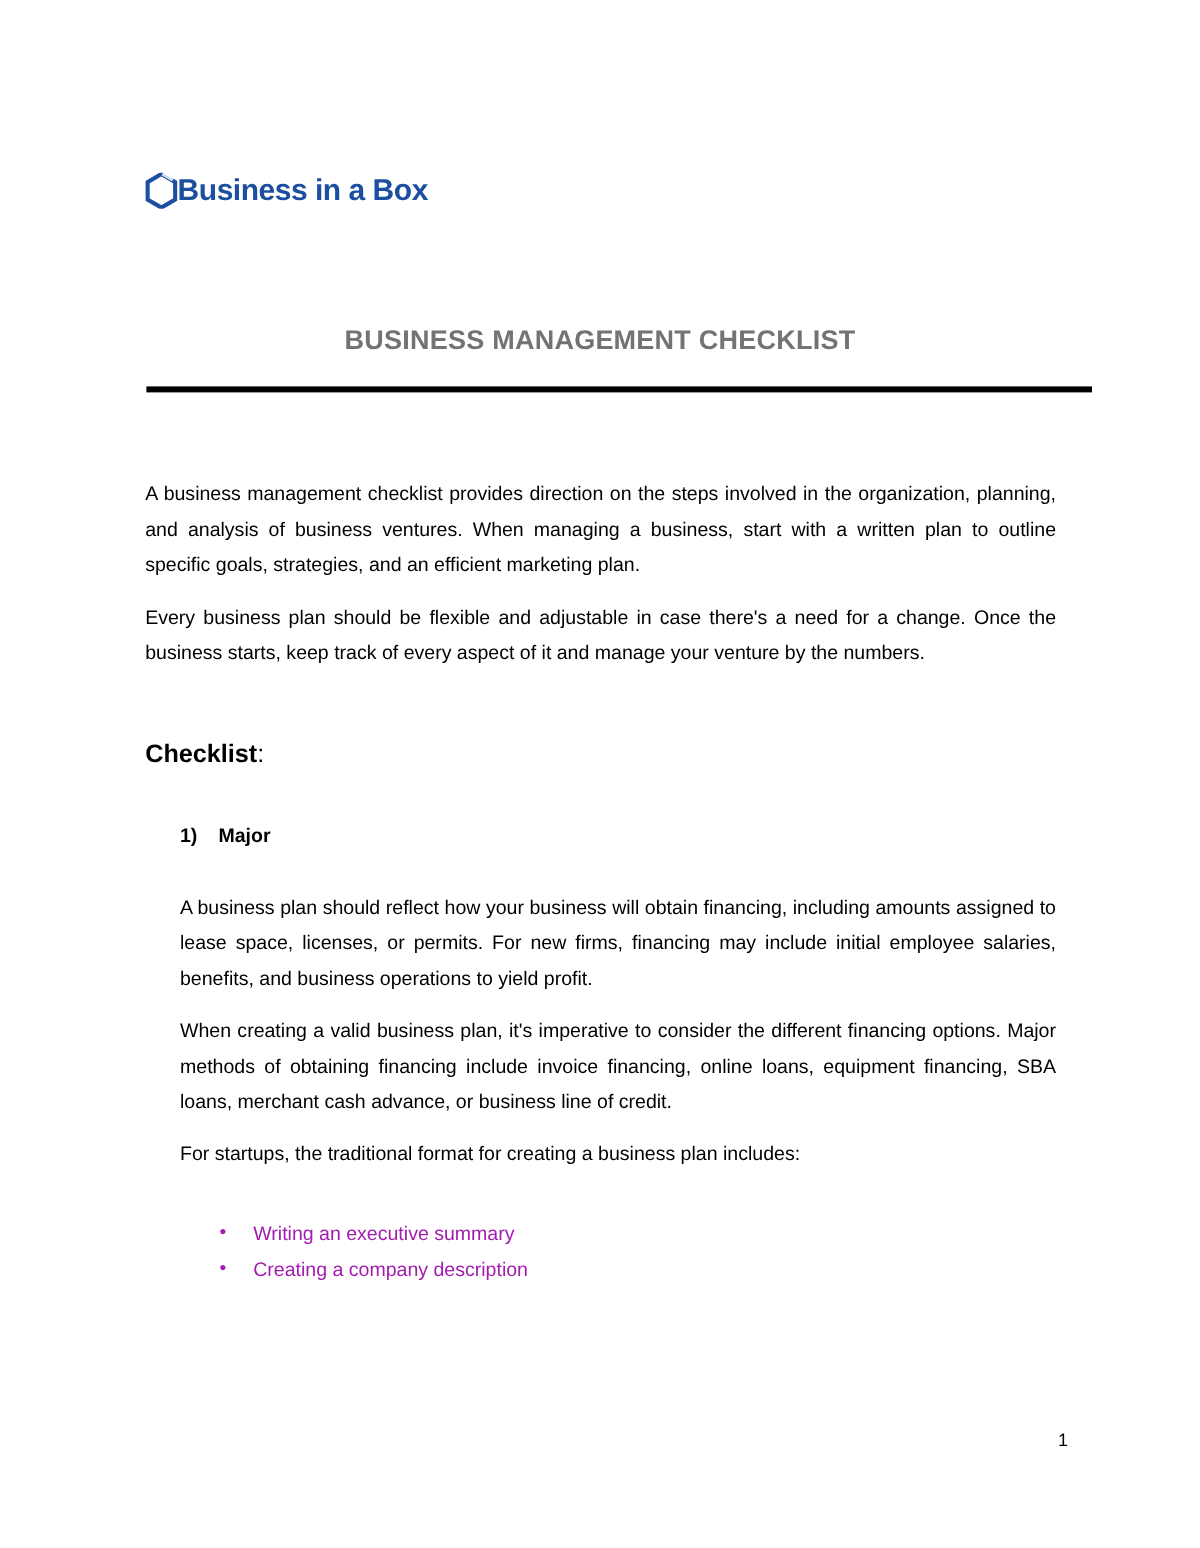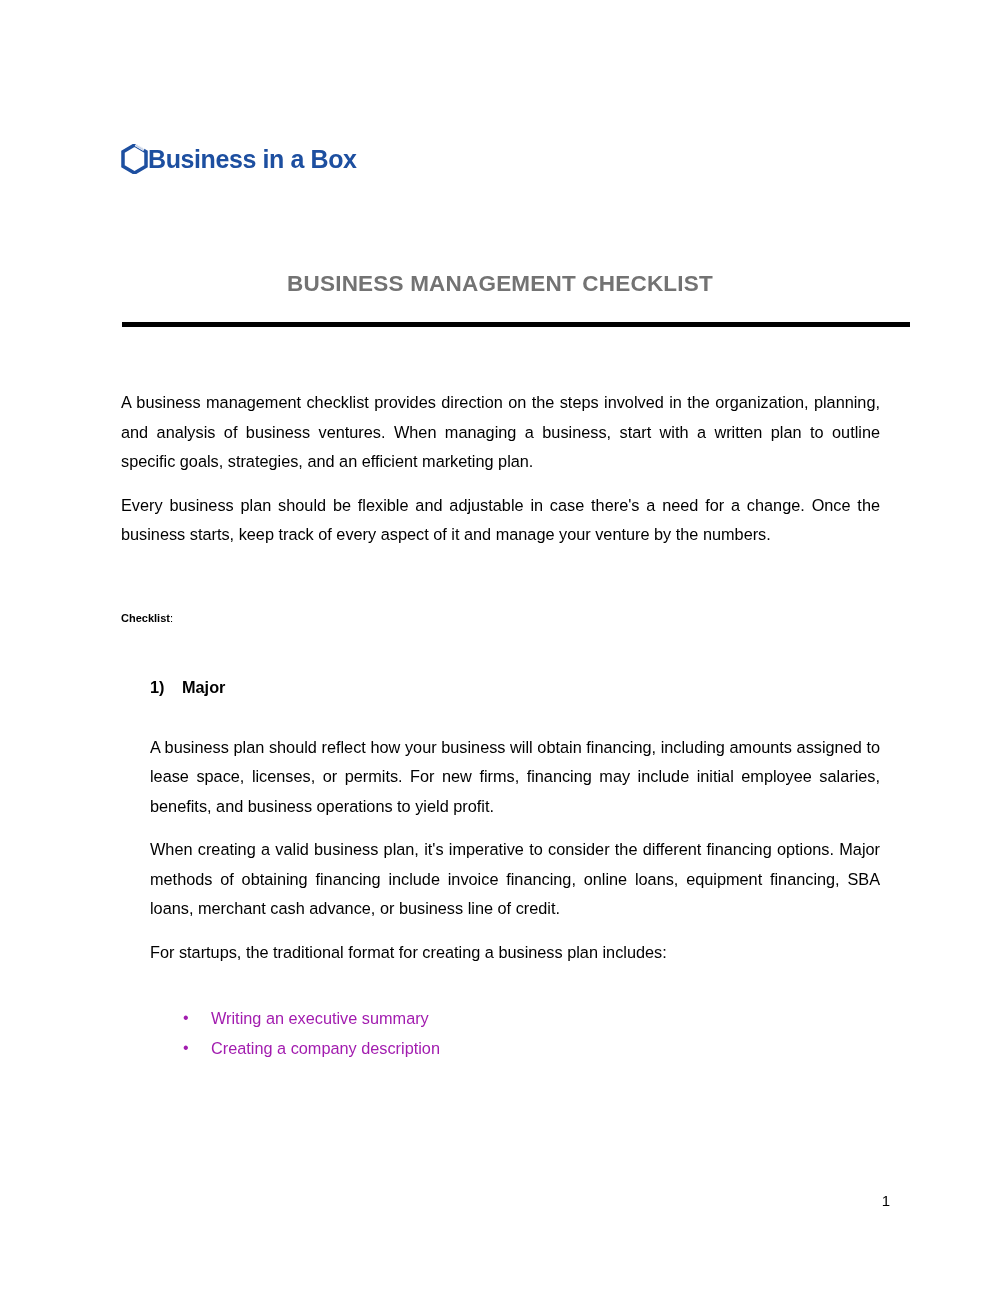--- a/index.html
+++ b/index.html
@@ -60,41 +60,41 @@
     top: 322px;
     width: 788px;
     height: 5px;
     background: #000000;
   }
 
   
   .content {
     position: absolute;
     left: 121px;
-    top: 388px;
+    top: 398px;
     width: 759px;
   }
   p.body {
     margin: 0 0 14px 0;
     font-size: 16.3px;
     line-height: 29.5px;
     text-align: justify;
     text-justify: inter-word;
     color: #000000;
   }
   p.body.last-left {
     text-align: left;
   }
   .spacer-lg { height: 40px; }
   .spacer-md { height: 30px; }
   .spacer-sm { height: 22px; }
 
   .checklist-label {
     margin: 0;
-    font-size: 11px;
+    font-size: 21px;
     line-height: 29.5px;
     color: #000000;
   }
   .checklist-label b { font-weight: bold; }
 
   
   .num-heading {
     margin: 0;
     padding-left: 29px;
     font-size: 16.3px;

